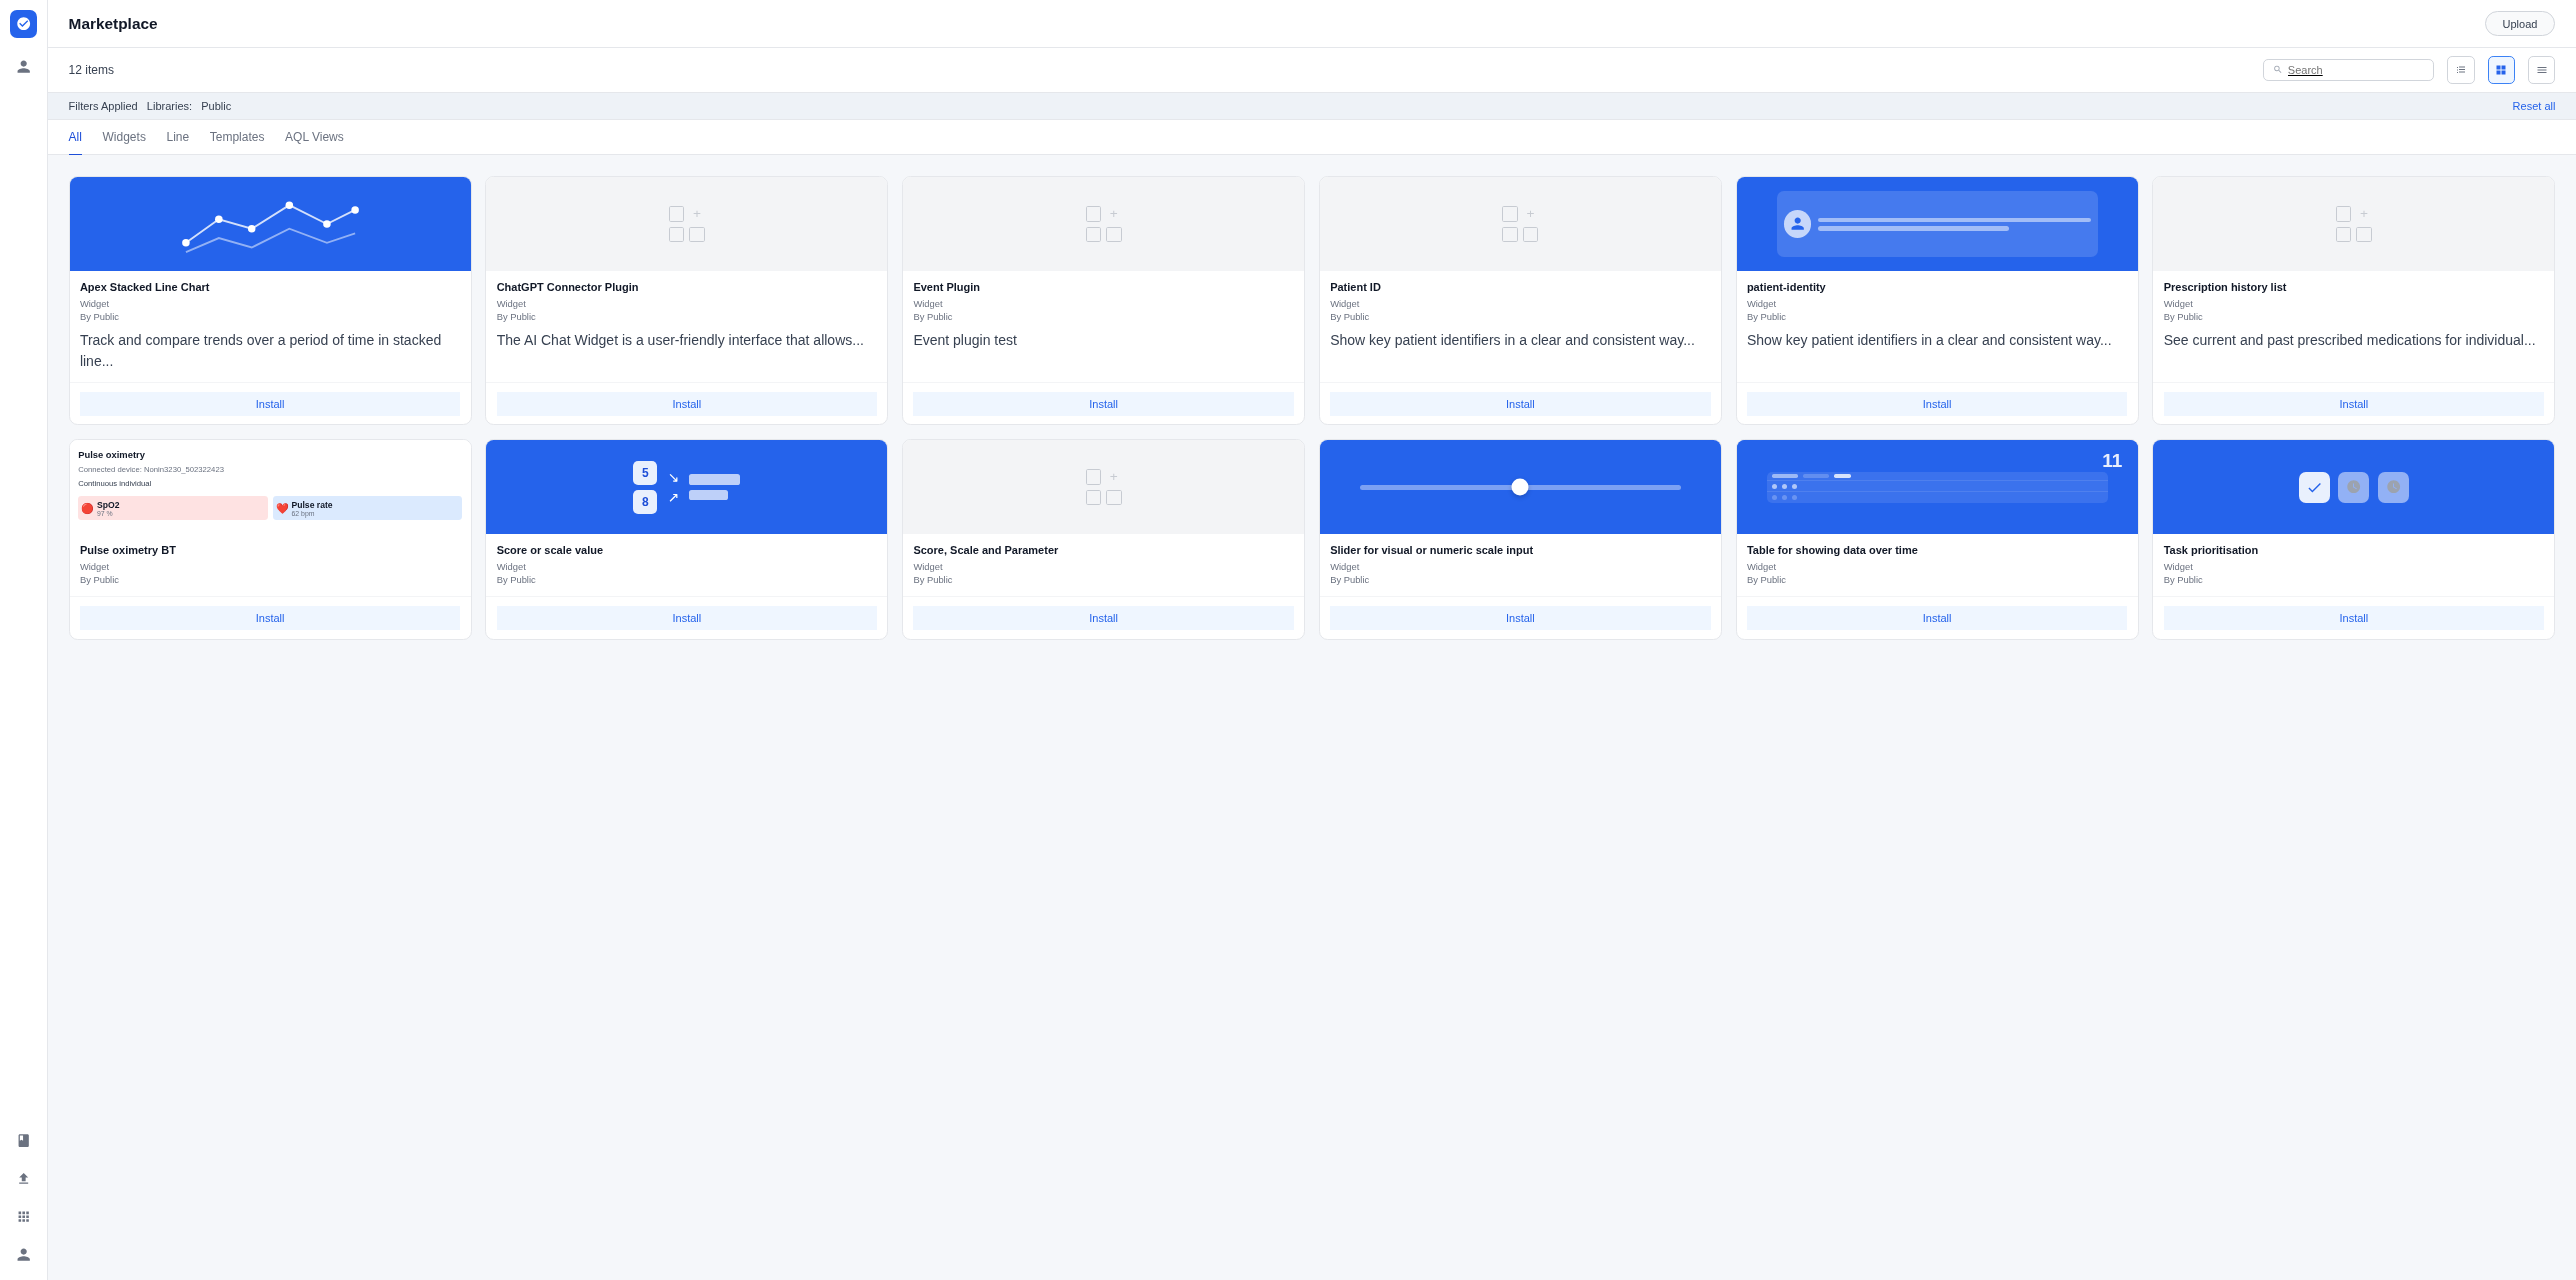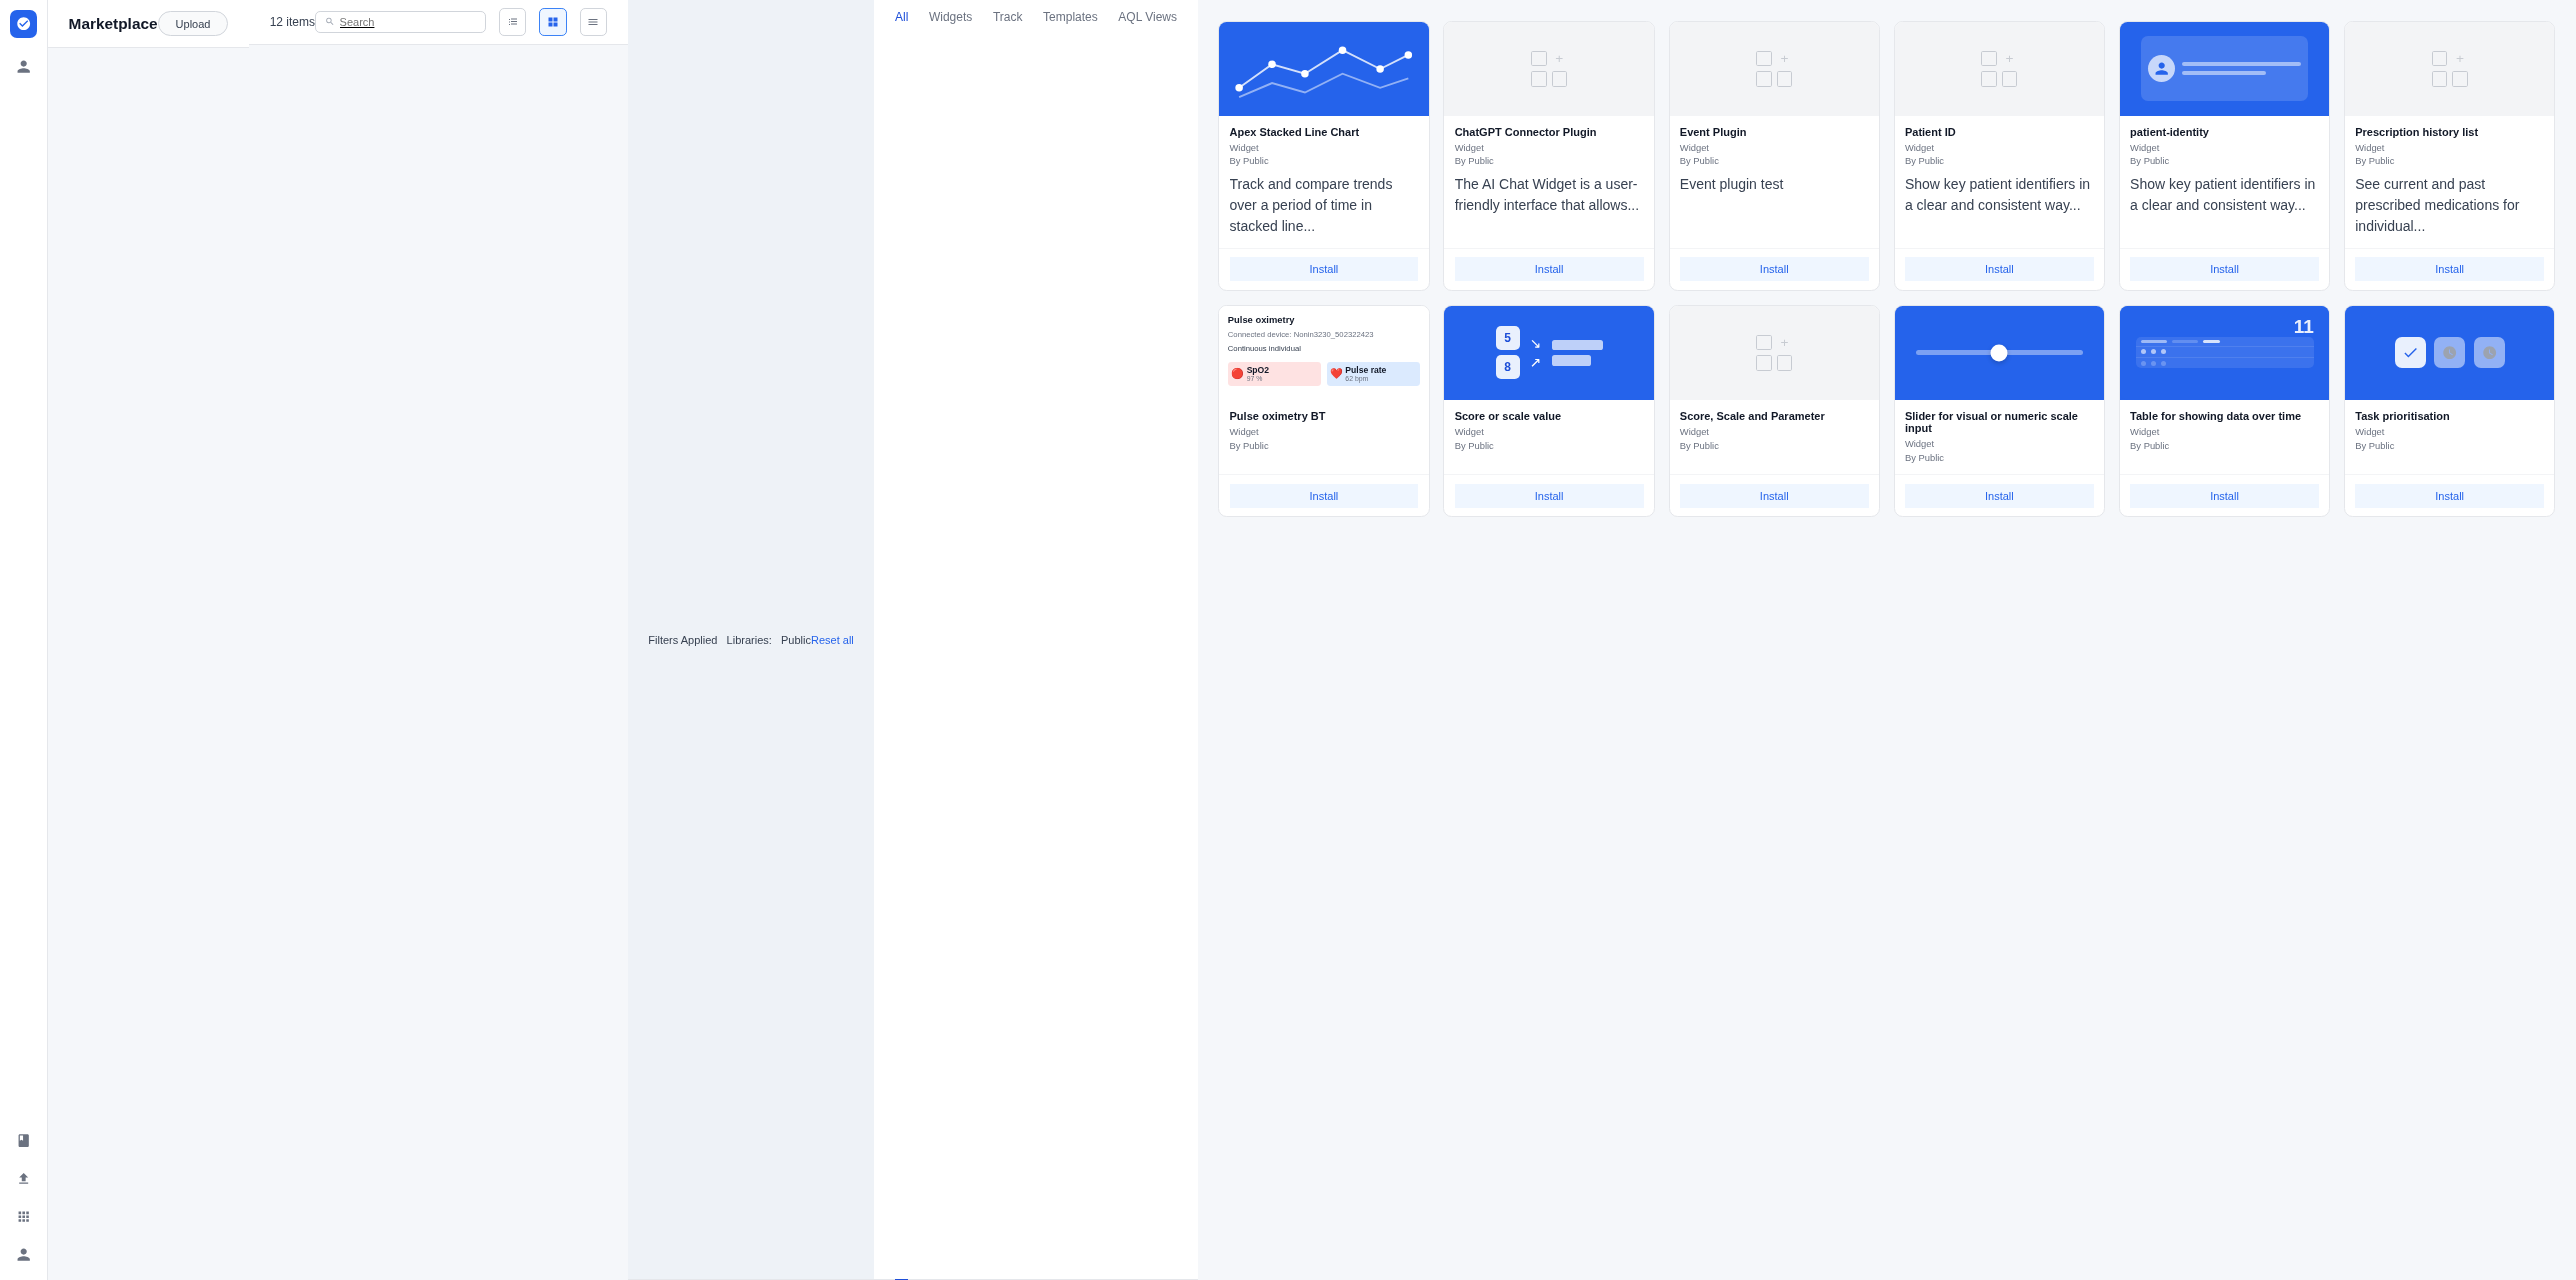--- a/index.html
+++ b/index.html
@@ -36,21 +36,21 @@
     }
     .sidebar-bottom {
       margin-top: auto;
       display: flex; flex-direction: column; align-items: center; gap: 6.9px;
     }
 
     
     .main {
       flex: 1;
       display: flex;
-      flex-direction: row;
+      flex-direction: column;
       overflow: hidden;
       justify-content: flex-end;
     }
 
     
     .header {
       background: #fff;
       border-bottom: 0.9px solid #e5e7eb;
       padding: 0 20.6px;
       height: 48px;
@@ -498,21 +498,21 @@
       <span>Libraries:</span>
       &nbsp;
       <span>Public</span>
     </div>
     <span class="reset-all">Reset all</span>
   </div>
 
   <div class="tabs">
     <div class="tab active">All</div>
     <div class="tab">Widgets</div>
-    <div class="tab">Track</div>
+    <div class="tab">Line</div>
     <div class="tab">Templates</div>
     <div class="tab">AQL Views</div>
   </div>
 
   <div class="grid-area">
     <div class="cards-grid">
 
       <div class="card">
         <div class="card-thumbnail blue">
           <svg class="line-chart-svg" viewBox="0 0 200 100" xmlns="http://www.w3.org/2000/svg">

